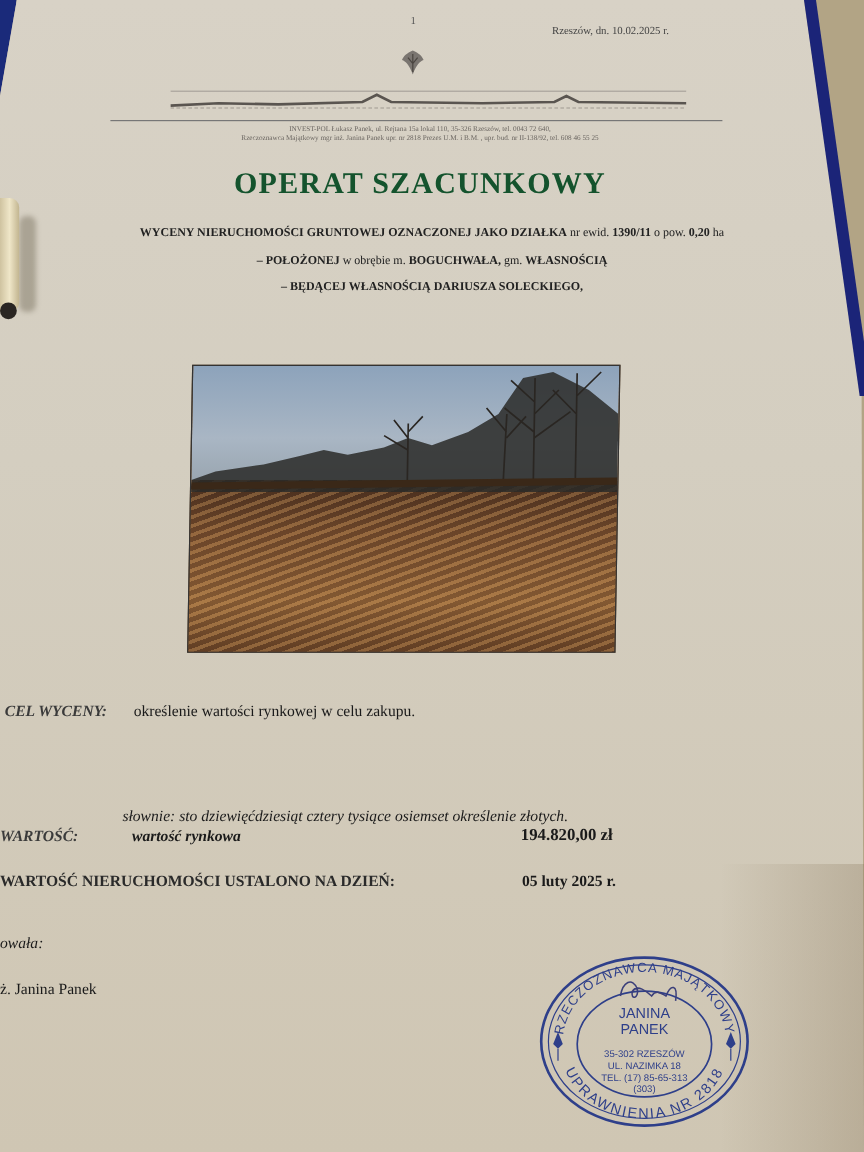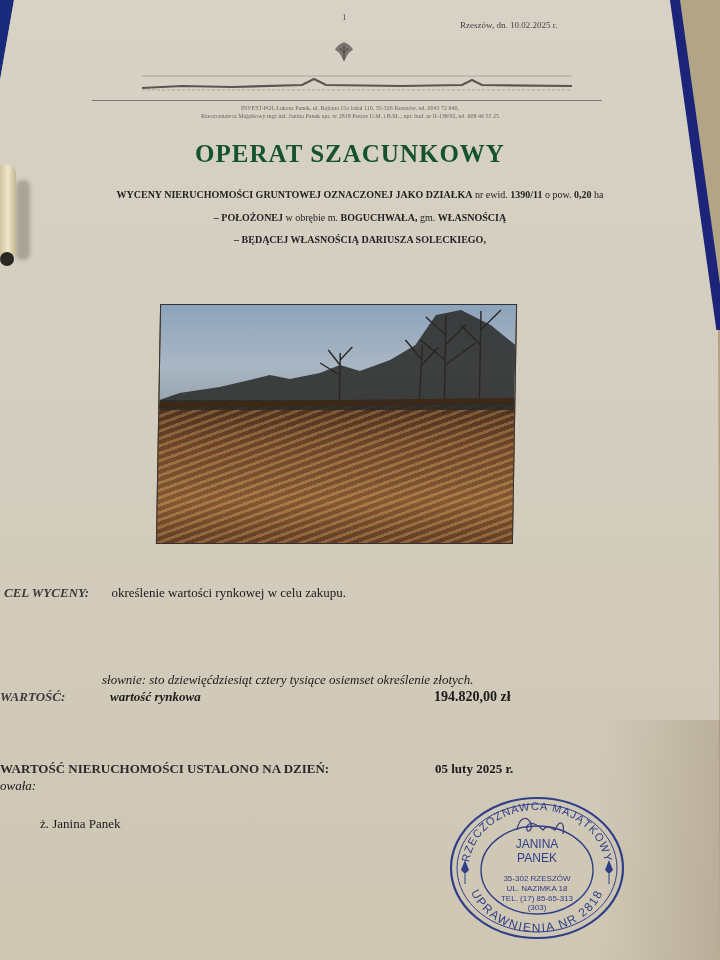--- a/index.html
+++ b/index.html
@@ -179,27 +179,27 @@
 </div>
 
 <div class="row" style="left:0; top:663px; width:540px;margin-top:26px;">
   <span class="lbl">WARTOŚĆ:</span>
   <span class="val-bold italic" style="position:absolute; left:110px;">wartość rynkowa</span>
   <span class="val-bold" style="position:absolute; left:434px; font-size:14px;">194.820,00 zł</span>
 </div>
 
 <div class="row italic" style="left:102px; top:672px;">słownie: sto dziewięćdziesiąt cztery tysiące osiemset określenie złotych.</div>
 
-<div class="row" style="left:0; top:726px; width:560px;margin-top:35px;">
+<div class="row" style="left:0; top:726px; width:560px;">
   <span class="lbl" style="font-style:normal; color:#2a2a2a;">WARTOŚĆ NIERUCHOMOŚCI  USTALONO NA DZIEŃ:</span>
   <span class="val-bold" style="position:absolute; left:435px;">05 luty 2025 r.</span>
 </div>
 
 <div class="row italic" style="left:0; top:778px;">owała:</div>
-<div class="row" style="left:0; top:816px;margin-left:40px;">ż. Janina Panek</div>
+<div class="row" style="left:0; top:816px;">ż. Janina Panek</div>
 
 <svg class="stamp" viewBox="0 0 180 150">
   <defs>
     <path id="arcTop" d="M22 78 A68 58 0 0 1 158 78"></path>
     <path id="arcBot" d="M20 82 A70 60 0 0 0 160 82"></path>
   </defs>
   <ellipse cx="90" cy="78" rx="86" ry="70" fill="none" stroke="#2e3f8a" stroke-width="2.2"></ellipse>
   <ellipse cx="90" cy="78" rx="80" ry="64" fill="none" stroke="#2e3f8a" stroke-width="1"></ellipse>
   <ellipse cx="90" cy="80" rx="56" ry="44" fill="none" stroke="#2e3f8a" stroke-width="1.4"></ellipse>
   <text font-family="Liberation Sans, sans-serif" font-size="11" fill="#2e3f8a" letter-spacing="1">

